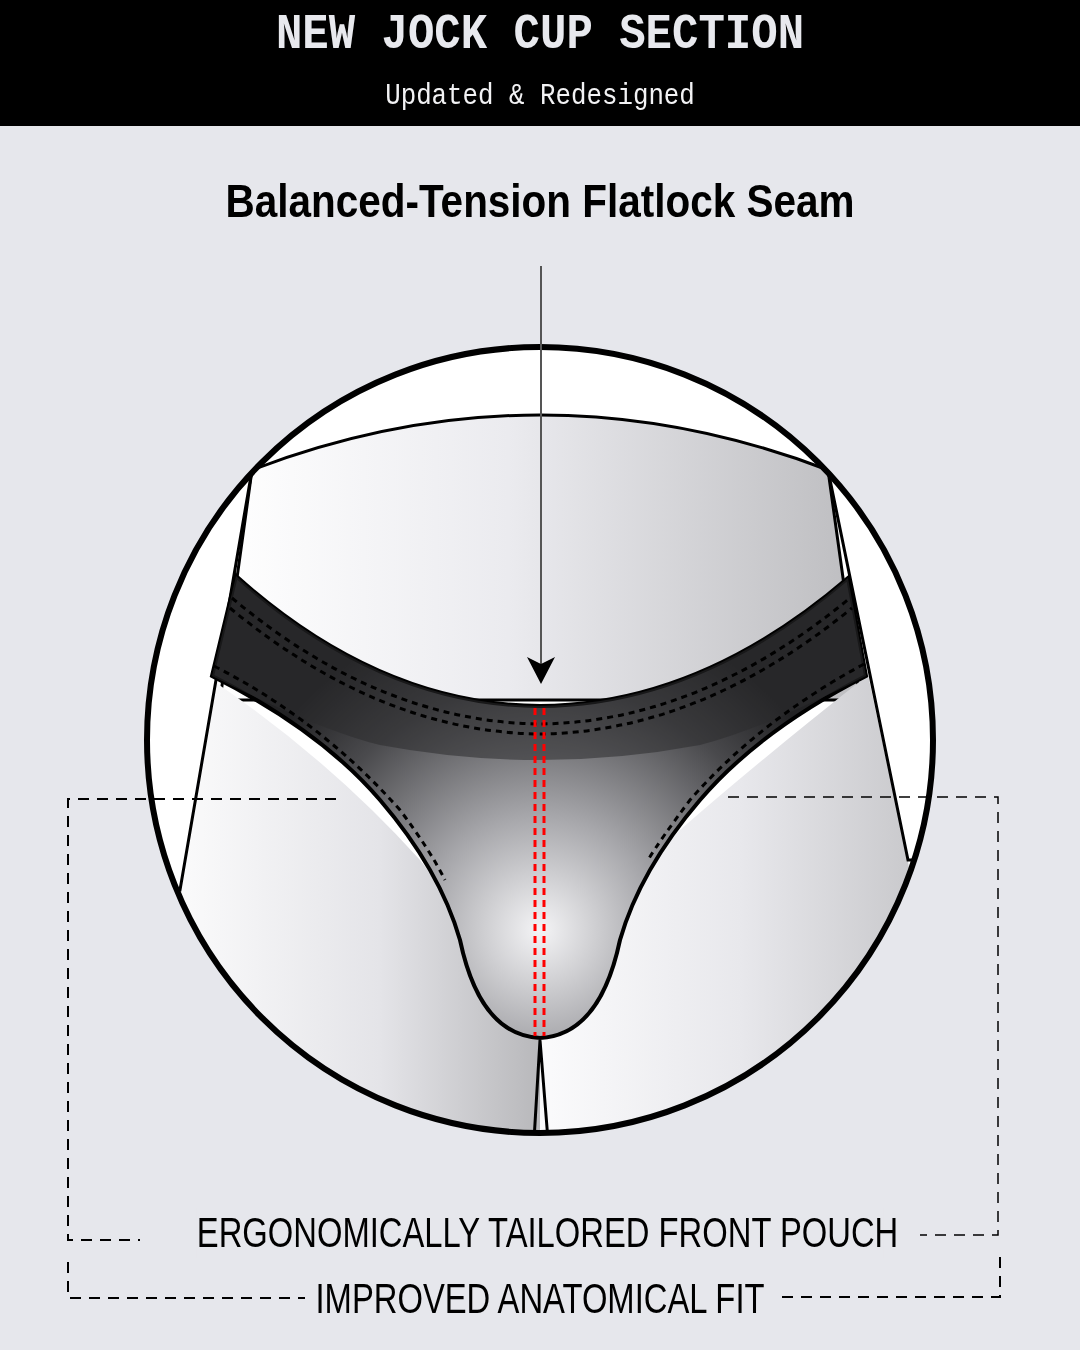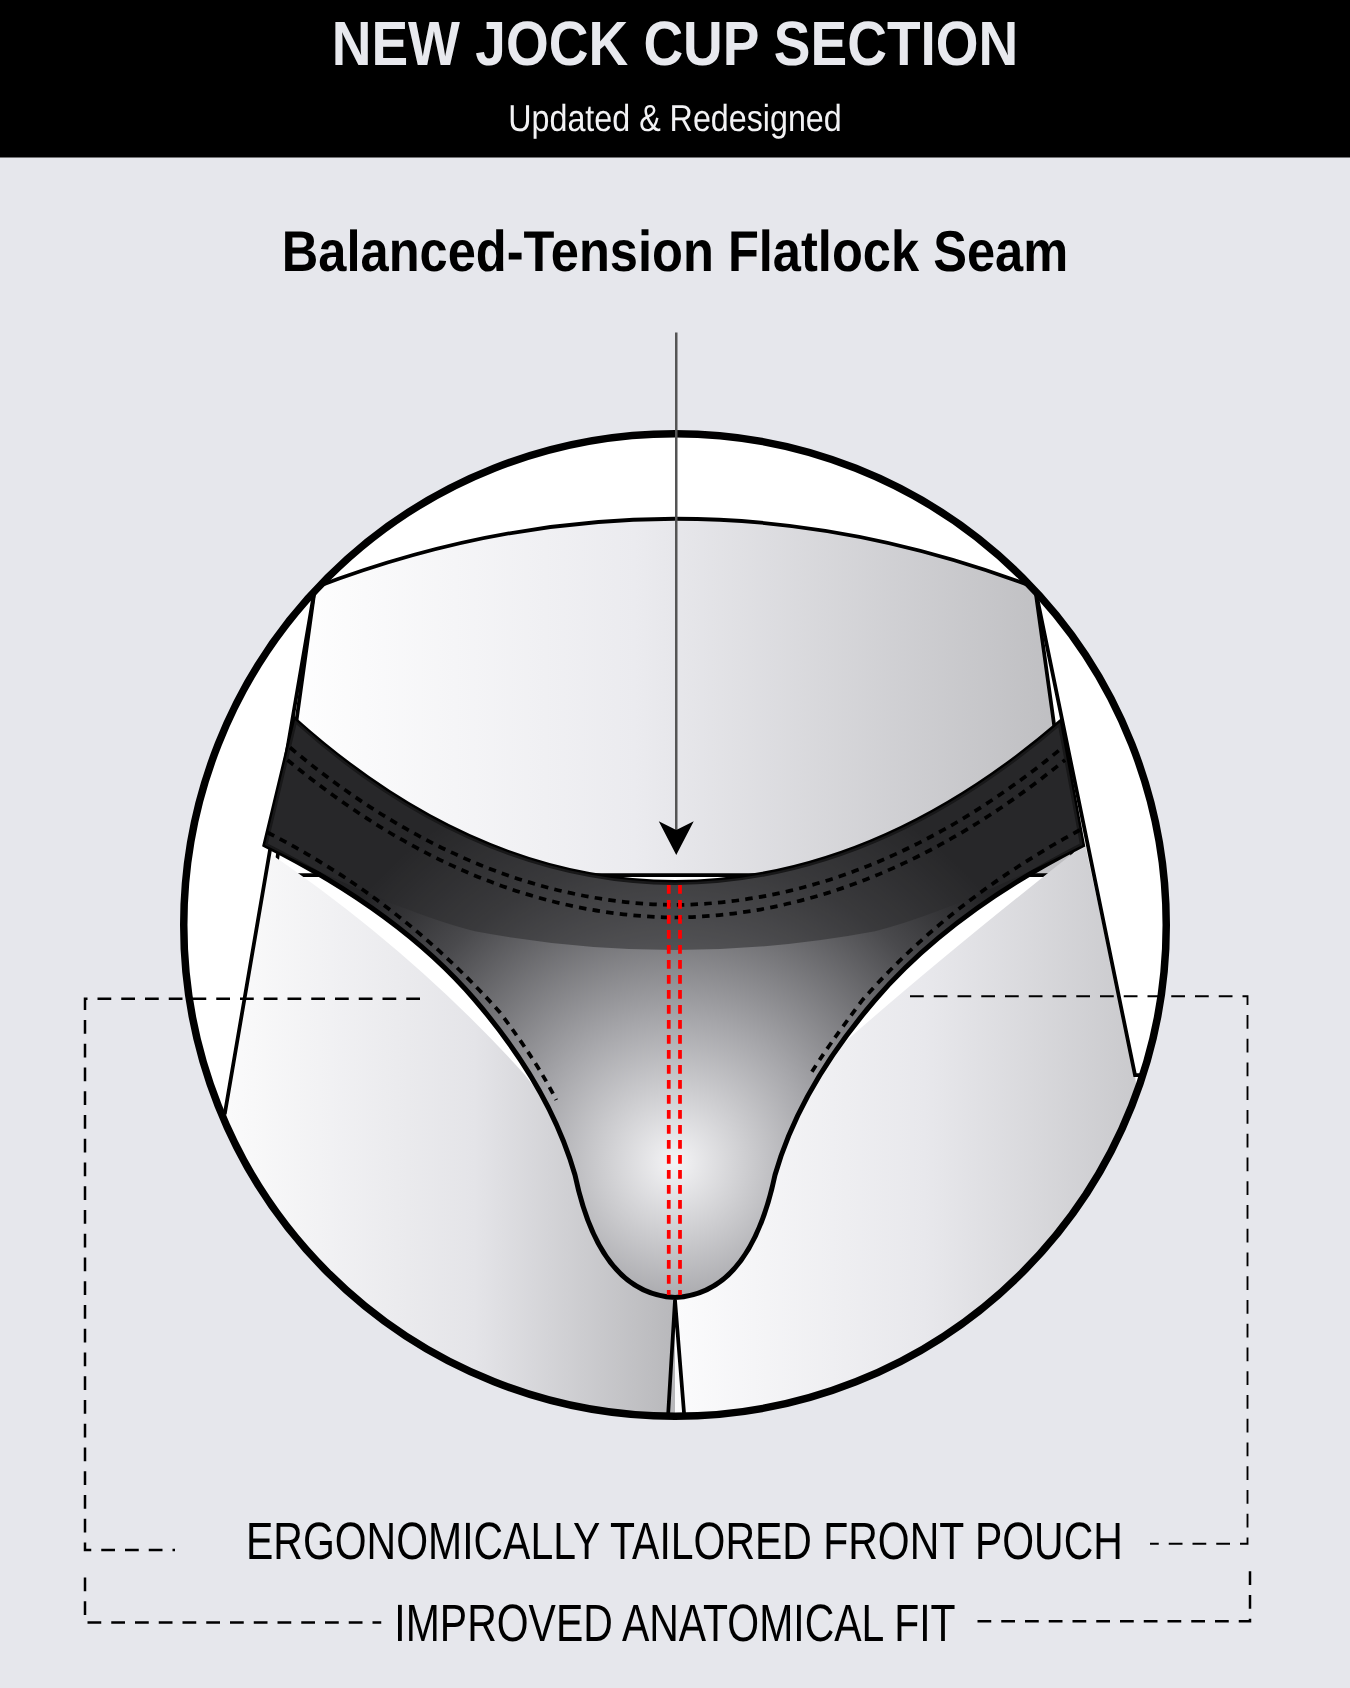--- a/index.html
+++ b/index.html
@@ -5,20 +5,21 @@
   html, body { margin: 0; padding: 0; }
   body {
     width: 1080px; height: 1350px; position: relative; overflow: hidden;
     background: #e6e7ec;
     font-family: "Liberation Sans", sans-serif;
   }
   .header {
     position: absolute; left: 0; top: 0; width: 1080px; height: 126px;
     background: #000;
     text-align: center;
+    font-family: Liberation Mono, monospace;
   }
   .header-title {
     position: absolute; left: 0; right: 0; top: 4px;
     color: #e8e9ee; font-weight: bold; font-size: 50px; line-height: 62px;
     letter-spacing: 0px;
     transform: scaleX(0.88); transform-origin: center;
   }
   .header-subtitle {
     position: absolute; left: 0; right: 0; top: 76px;
     color: #f2f2f4; font-size: 30px; line-height: 40px;

